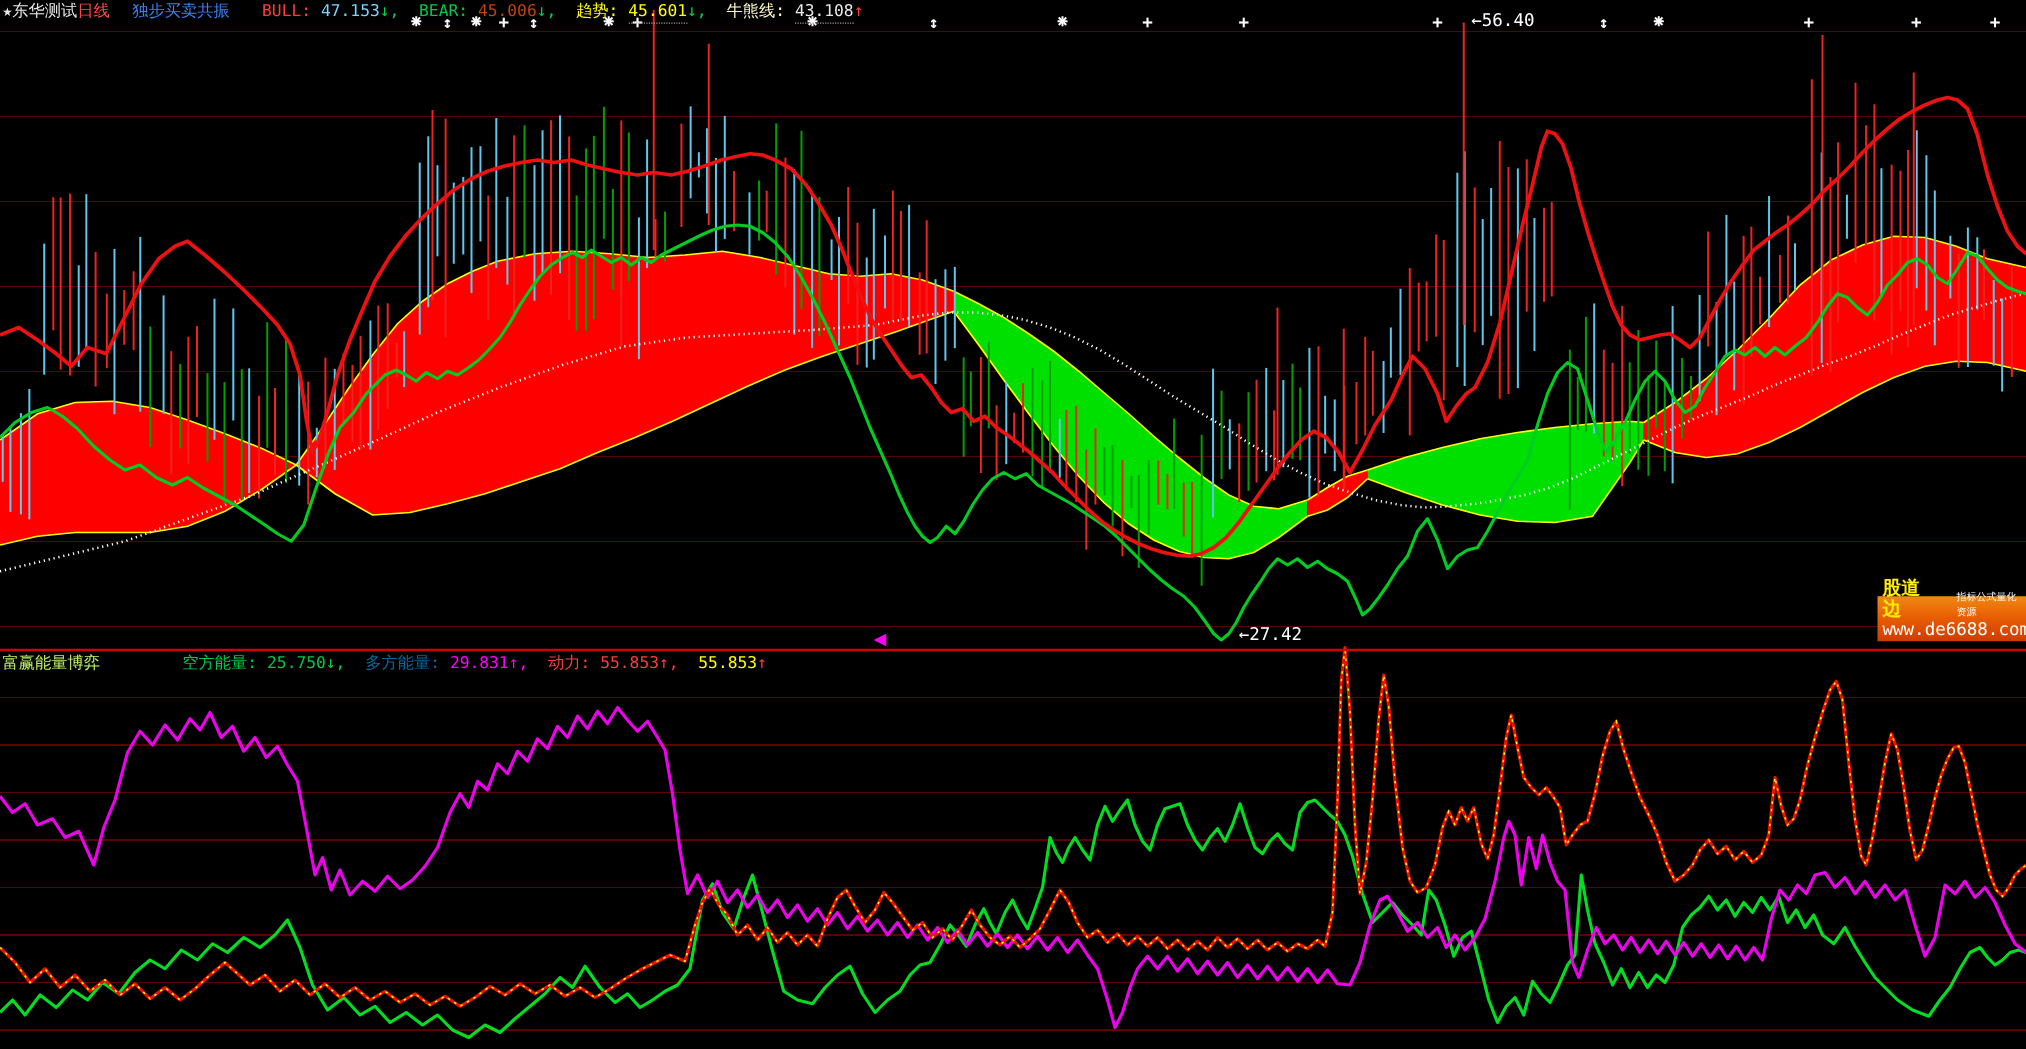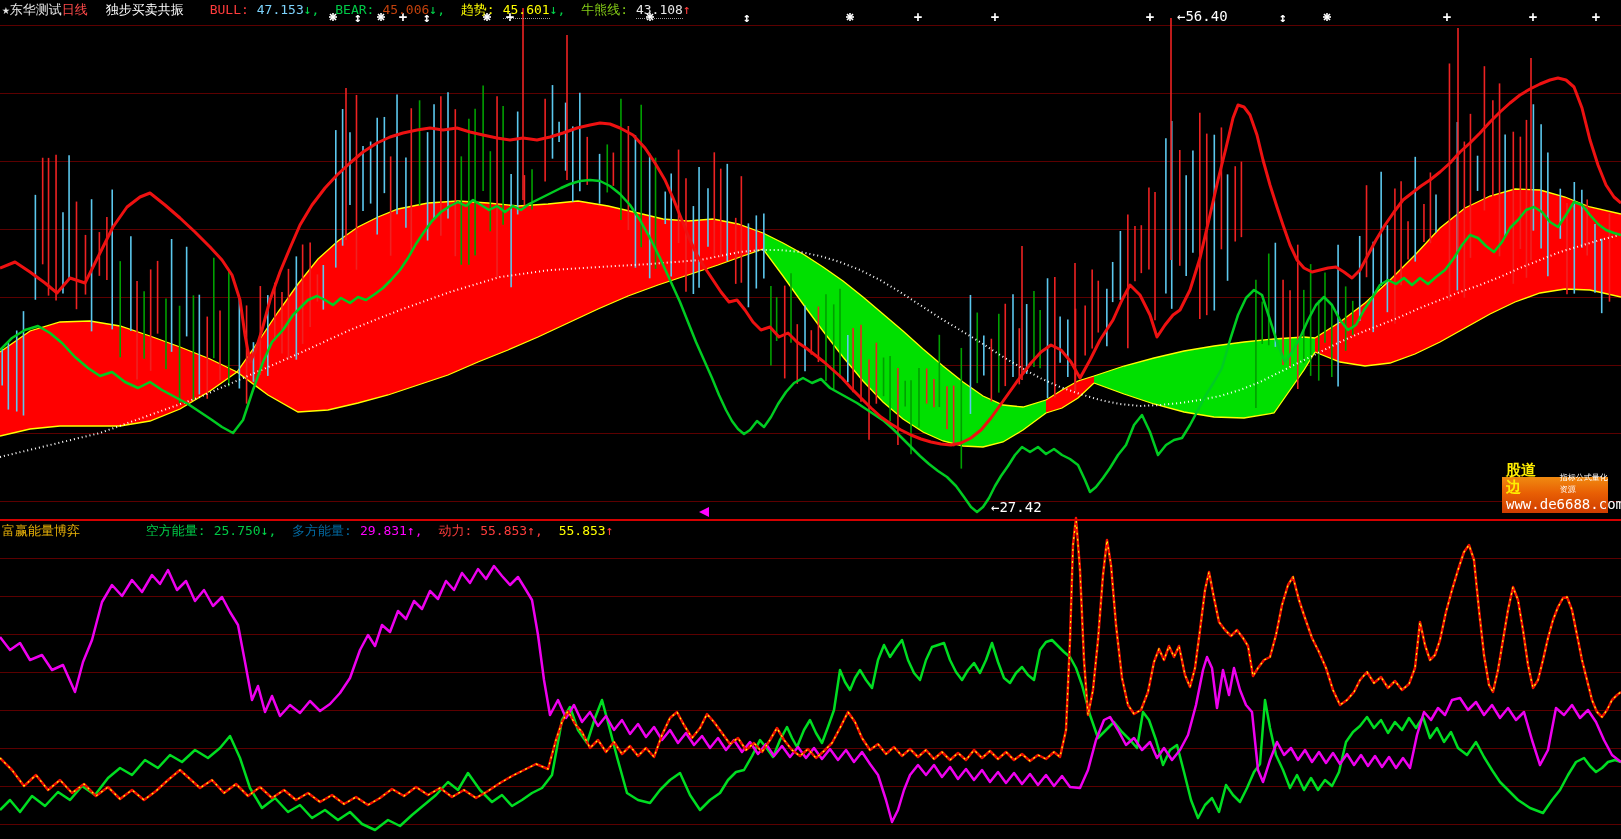--- a/index.html
+++ b/index.html
@@ -6,21 +6,21 @@
   body{font-family:"DejaVu Sans Mono","DejaVu Sans",monospace;}
   #app{position:relative;width:1621px;height:839px;background:#000;overflow:hidden;}
   #chart{position:absolute;left:0;top:0;}
   .hdr{position:absolute;left:2px;top:2px;height:16px;font-size:13px;line-height:16px;white-space:nowrap;z-index:5;}
   .hdr span{display:inline-block;}
   .p2hdr{position:absolute;left:2px;top:523px;height:16px;font-size:13px;line-height:16px;white-space:nowrap;z-index:5;}
   .gap-s{width:8px;display:inline-block;}
   .gap-m{width:18px;display:inline-block;}
   .u-dot{border-bottom:1px dotted #999;}
   .sep{position:absolute;left:0;top:519px;width:1621px;height:2px;background:#d40000;z-index:3;}
-  .wm{position:absolute;left:1502px;top:477px;width:106px;height:36px;z-index:6;
+  .wm{position:absolute;left:1502px;top:477px;width:119px;height:36px;z-index:6;
       background:linear-gradient(180deg,#f08a10 0%,#e85f04 45%,#cf3c00 100%);
       padding:1px 0 0 4px;box-sizing:border-box;}
   .wm-r1{display:flex;align-items:flex-end;height:18px;}
   .wm-brand{color:#ffee00;font-weight:bold;font-size:15px;line-height:17px;letter-spacing:0px;}
   .wm-tag{color:#fff;font-size:8px;line-height:12px;margin-left:20px;}
   .wm-url{color:#fff;font-weight:normal;font-size:14px;line-height:16px;letter-spacing:0px;}
 </style>
 </head>
 <body>
 
@@ -346,31 +346,31 @@
       <text x="1150" y="22" fill="#ffffff" font-size="14px" font-weight="bold" text-anchor="middle">+</text>
       <text x="1447" y="22" fill="#ffffff" font-size="14px" font-weight="bold" text-anchor="middle">+</text>
       <text x="1533" y="22" fill="#ffffff" font-size="14px" font-weight="bold" text-anchor="middle">+</text>
       <text x="1596" y="22" fill="#ffffff" font-size="14px" font-weight="bold" text-anchor="middle">+</text>
       <polygon points="709,507 699,512 709,517" fill="#ff00ff"></polygon>
       <text x="1177" y="21" fill="#ffffff" font-size="14px" font-family="&quot;DejaVu Sans Mono&quot;,monospace">←56.40</text>
       <text x="991" y="512" fill="#ffffff" font-size="14px" font-family="&quot;DejaVu Sans Mono&quot;,monospace">←27.42</text>
     </svg>
 
   <div class="hdr">
-    <span style="color:#e8e8e8;">★东华测试</span><span style="color:#ff4a4a;text-align:right;">日线</span><span class="gap-m"></span><span style="color:#ffffff;">独步买卖共振</span><span class="gap-m"></span>
+    <span style="color:#e8e8e8;">★东华测试</span><span style="color:#ff4a4a;text-align:right;">日线</span><span class="gap-m"></span><span style="color:#3b82f6;">独步买卖共振</span><span class="gap-m"></span>
     <span style="color:#ff3c3c;">BULL:</span><span class="gap-s"></span><span style="color:#7dd3fc;">47.153</span><span style="color:#00d44a;">↓,</span><span class="gap-s"></span>
     <span style="color:#00c846;">BEAR:</span><span class="gap-s"></span><span style="color:#c2410c;text-align:center;">45.006</span><span style="color:#00d44a;">↓,</span><span class="gap-s"></span>
     <span style="color:#ffff00;">趋势:</span><span class="gap-s"></span><span class="u-dot" style="color:#ffff00;">45.601</span><span style="color:#00d44a;">↓,</span><span class="gap-s"></span>
-    <span style="color:#84cc16;">牛熊线:</span><span class="gap-s"></span><span class="u-dot" style="color:#e8e8e8;">43.108</span><span style="color:#ff3c3c;">↑</span>
+    <span style="color:#fef9c3;">牛熊线:</span><span class="gap-s"></span><span class="u-dot" style="color:#e8e8e8;">43.108</span><span style="color:#ff3c3c;">↑</span>
   </div>
 
   <div class="sep"></div>
 
   <div class="p2hdr">
-    <span style="color:#eab308;">富赢能量博弈</span><span class="gap-m"></span>
+    <span style="color:#bef264;">富赢能量博弈</span><span class="gap-m"></span>
     <span style="color:#00c846;margin-left:40px;">空方能量:</span><span class="gap-s"></span><span style="color:#00c846;">25.750</span><span style="color:#00d44a;">↓,</span><span class="gap-s"></span>
     <span style="color:#0369a1;">多方能量:</span><span class="gap-s"></span><span style="color:#ff00ff;">29.831</span><span style="color:#ff00ff;">↑,</span><span class="gap-s"></span>
     <span style="color:#ff3c3c;">动力:</span><span class="gap-s"></span><span style="color:#ff3c3c;">55.853</span><span style="color:#ff3c3c;">↑,</span><span class="gap-s"></span>
     <span style="color:#ffff00;">55.853</span><span style="color:#ff3c3c;">↑</span>
   </div>
 
   <div class="wm">
     <div class="wm-r1">
       <span class="wm-brand">股道边</span>
       <span class="wm-tag">指标公式量化资源</span>

